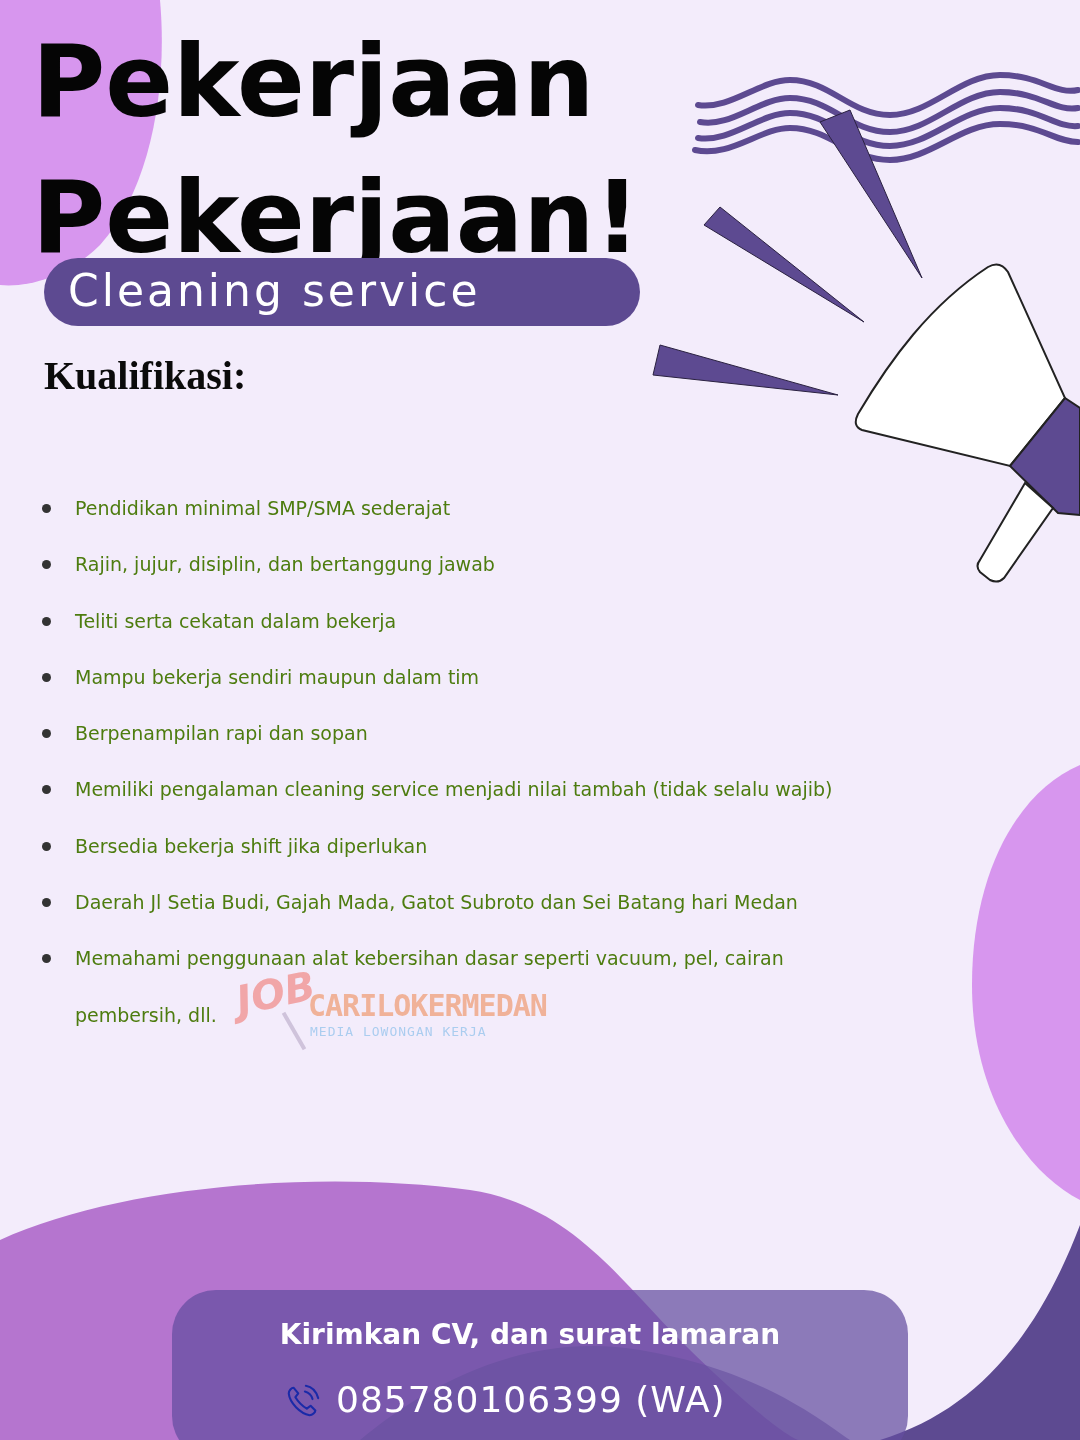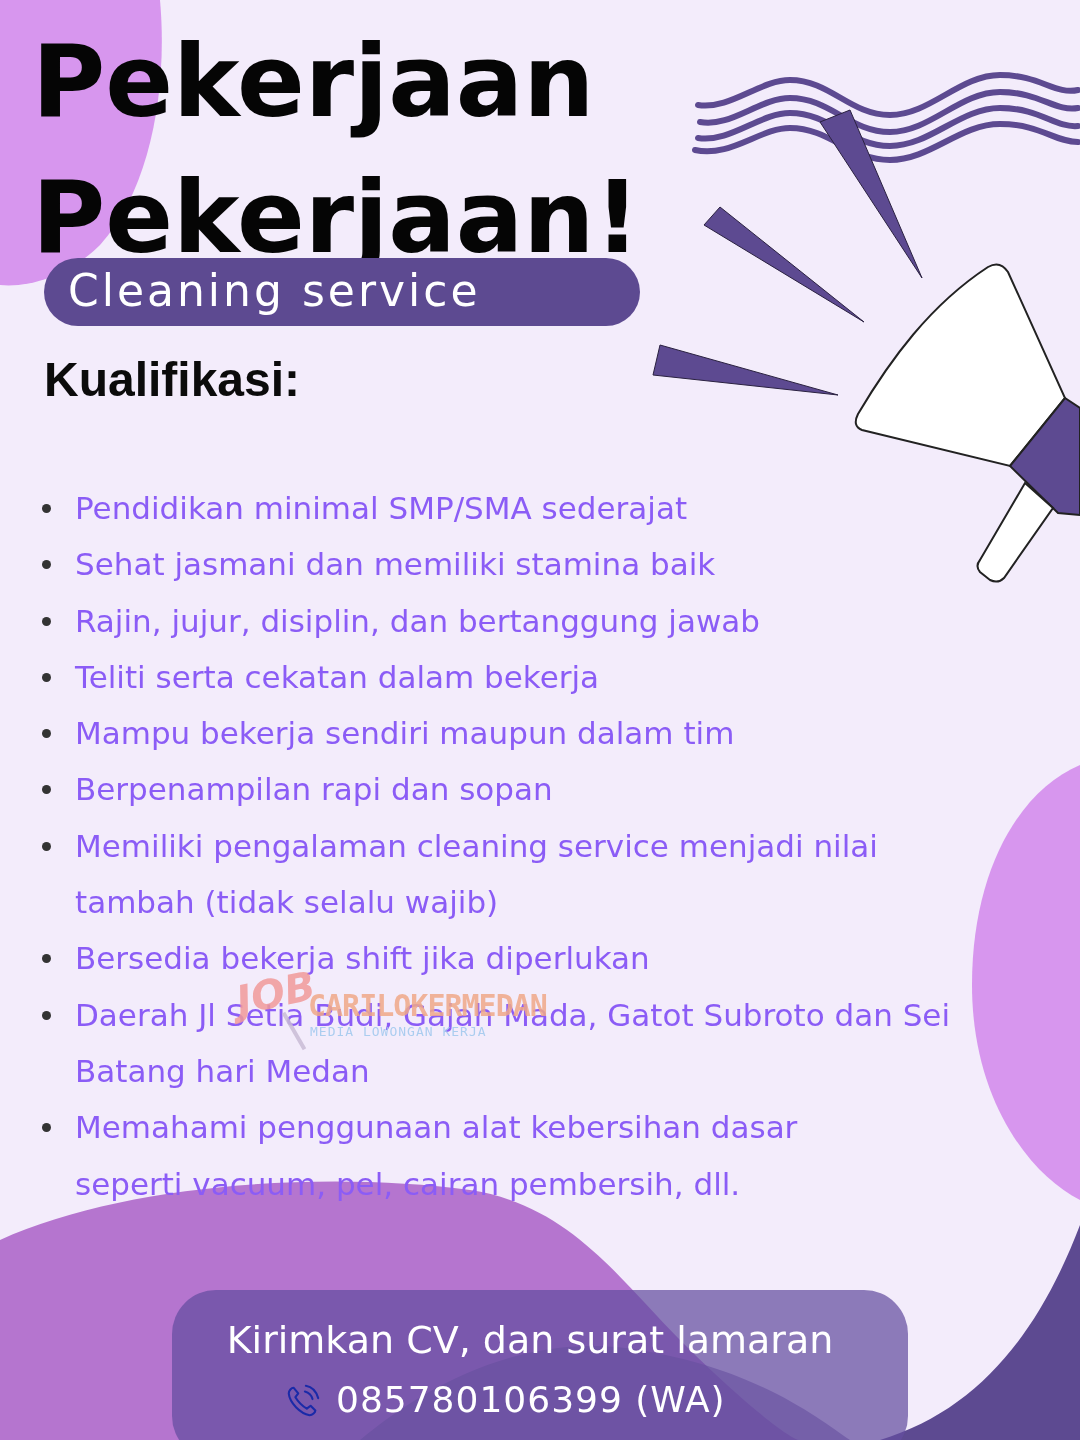--- a/index.html
+++ b/index.html
@@ -24,31 +24,31 @@
     }
     .subtitle-text {
       position: absolute; left: 68px; top: 258px; height: 68px;
       line-height: 66px;
       font-family: "DejaVu Sans", sans-serif;
       font-size: 44px; color: #ffffff; letter-spacing: 3px;
       font-weight: normal;
     }
     .section-heading {
       position: absolute; left: 44px; top: 352px;
-      font-family: Liberation Sans, sans-serif; font-weight: bold;
-      font-size: 48px; color: #0b0b0b; margin: 0;
+      font-family: Liberation Serif, serif; font-weight: bold;
+      font-size: 40px; color: #0b0b0b; margin: 0;
     }
     ul.quals {
       position: absolute; left: 40px; top: 480px;
       margin: 0; padding: 0; list-style: none; width: 940px;
     }
     ul.quals li {
       position: relative; padding-left: 35px;
       font-family: "DejaVu Sans", sans-serif;
-      font-size: 31px; color: #8b5cf6; line-height: 56.3px;
+      font-size: 19px; color: #4d7c0f; line-height: 56.3px;
     }
     ul.quals li .bullet {
       position: absolute; left: 2px; top: 24px;
       width: 9px; height: 9px; border-radius: 50%; background: #333;
     }
     .watermark {
       position: absolute; left: 236px; top: 970px; width: 290px; height: 80px;
       opacity: 0.85;
     }
     .wm-job {
@@ -71,22 +71,22 @@
       background: #c9bcd6; transform: rotate(-30deg);
     }
     .cta-box {
       position: absolute; left: 172px; top: 1290px;
       width: 736px; height: 170px; border-radius: 44px;
       background: rgba(100, 78, 160, 0.72);
     }
     .cta-line1 {
       position: absolute; left: 0; width: 1060px; top: 1318px;
       text-align: center;
-      font-family: "DejaVu Sans", sans-serif; font-weight: normal;
-      font-size: 38px; color: #ffffff;
+      font-family: "DejaVu Sans", sans-serif; font-weight: bold;
+      font-size: 28px; color: #ffffff;
     }
     .cta-line2 {
       position: absolute; left: 284px; top: 1370px; height: 50px;
       display: flex; align-items: flex-end; gap: 14px;
     }
     .cta-phone {
       font-family: "DejaVu Sans", sans-serif; font-size: 36px; color: #ffffff;
       letter-spacing: 1px;
     }
     .phone-icon { width: 38px; height: 38px; }
@@ -131,21 +131,20 @@
   <span>Pekerjaan!</span>
 </h1>
 
 <div class="subtitle-pill"></div>
 <div class="subtitle-text">Cleaning service</div>
 
 <h2 class="section-heading">Kualifikasi:</h2>
 
 <ul class="quals">
   <li><span class="bullet"></span><span>Pendidikan minimal SMP/SMA sederajat</span></li>
-  <li><span class="bullet"></span><span>Sehat jasmani dan memiliki stamina baik</span></li>
   <li><span class="bullet"></span><span>Rajin, jujur, disiplin, dan bertanggung jawab</span></li>
   <li><span class="bullet"></span><span>Teliti serta cekatan dalam bekerja</span></li>
   <li><span class="bullet"></span><span>Mampu bekerja sendiri maupun dalam tim</span></li>
   <li><span class="bullet"></span><span>Berpenampilan rapi dan sopan</span></li>
   <li><span class="bullet"></span><span>Memiliki pengalaman cleaning service menjadi nilai tambah (tidak selalu wajib)</span></li>
   <li><span class="bullet"></span><span>Bersedia bekerja shift jika diperlukan</span></li>
   <li><span class="bullet"></span><span>Daerah Jl Setia Budi, Gajah Mada, Gatot Subroto dan Sei Batang hari Medan</span></li>
   <li style="padding-right:130px;"><span class="bullet"></span><span>Memahami penggunaan alat kebersihan dasar seperti vacuum, pel, cairan pembersih, dll.</span></li>
 </ul>
 

